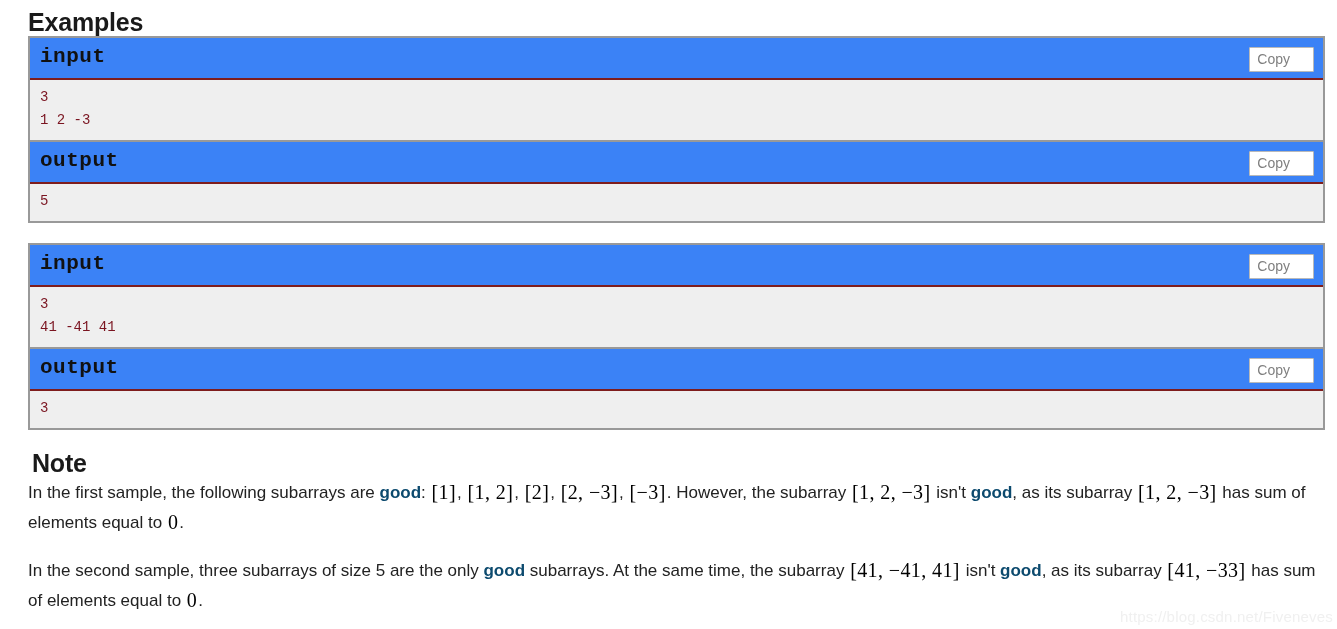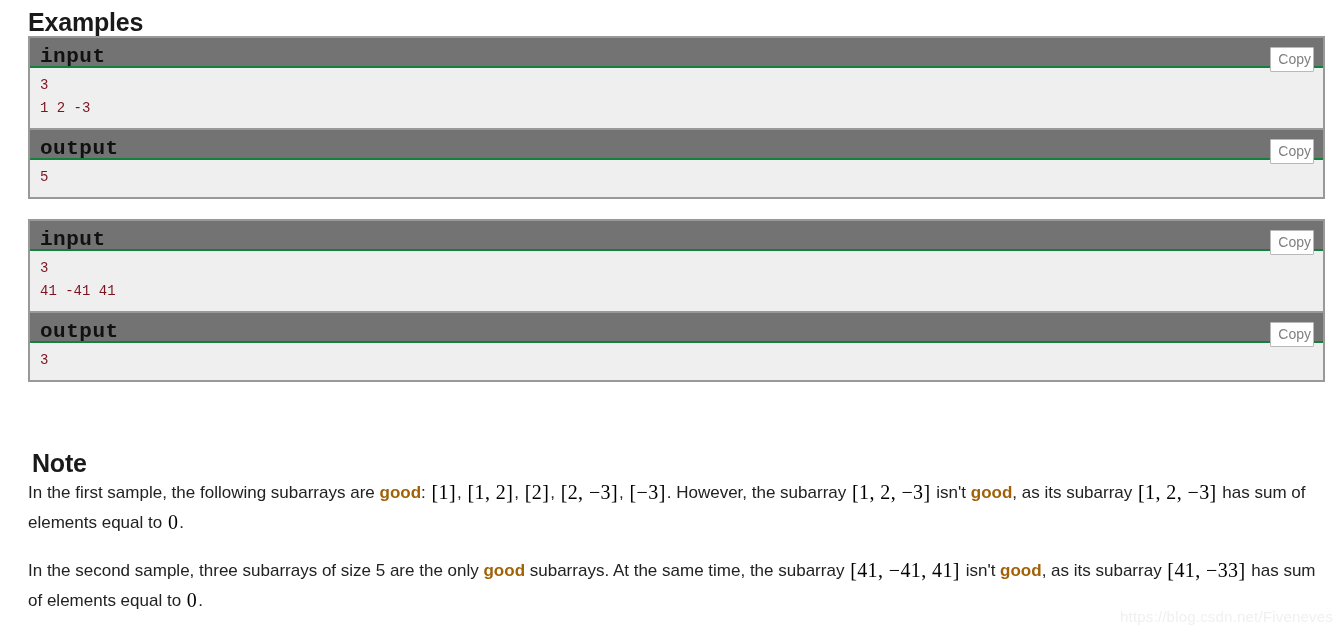--- a/index.html
+++ b/index.html
@@ -49,24 +49,24 @@
     border: 2px solid #999999;
     box-sizing: border-box;
     width: 1297px;
     background: #ffffff;
     margin-bottom: 20px;
   }
   .sample-test:last-child { margin-bottom: 0; }
 
   .io-title {
     position: relative;
-    height: 30px;
-    background: #737373;
+    height: 42px;
+    background: #3b82f6;
     box-sizing: border-box;
-    border-bottom: 2px solid #15803d;
+    border-bottom: 2px solid #7f1d1d;
   }
   .io-title .label {
     position: absolute;
     left: 10px;
     top: 7px;
     font-family: "Liberation Mono", "DejaVu Sans Mono", monospace;
     font-size: 21px;
     font-weight: bold;
     color: #111111;
     letter-spacing: 0.5px;
@@ -74,21 +74,21 @@
   .copy-btn {
     position: absolute;
     right: 9px;
     top: 9px;
     border: 1px solid #b9b9b9;
     background: #ffffff;
     color: #808080;
     font-family: "Liberation Sans", sans-serif;
     font-size: 14px;
     line-height: 14px;
-    padding: 4px 2px 5px 7px;
+    padding: 4px 23px 5px 7px;
     cursor: pointer;
     border-radius: 1px;
   }
 
   .io-data {
     background: #efefef;
     font-family: "Liberation Mono", "DejaVu Sans Mono", monospace;
     font-size: 14px;
     line-height: 23px;
     color: #7a1420;
@@ -110,21 +110,21 @@
     top: 477px;
     width: 1297px;
   }
   .note-para {
     font-size: 17px;
     line-height: 29px;
     color: #222222;
     margin: 0 0 18px 0;
   }
   .note-para:last-child { margin-bottom: 0; }
-  .note-para b { font-weight: bold; color: #a16207; margin-top: 47px; }
+  .note-para b { font-weight: bold; color: #0c4a6e; margin-top: 47px; }
 
   
   .math {
     font-family: "Liberation Serif", "DejaVu Serif", serif;
     font-size: 20px;
     color: #000000;
     letter-spacing: 0.4px;
     padding: 0 1px;
     position: relative;
     top: 1px;

